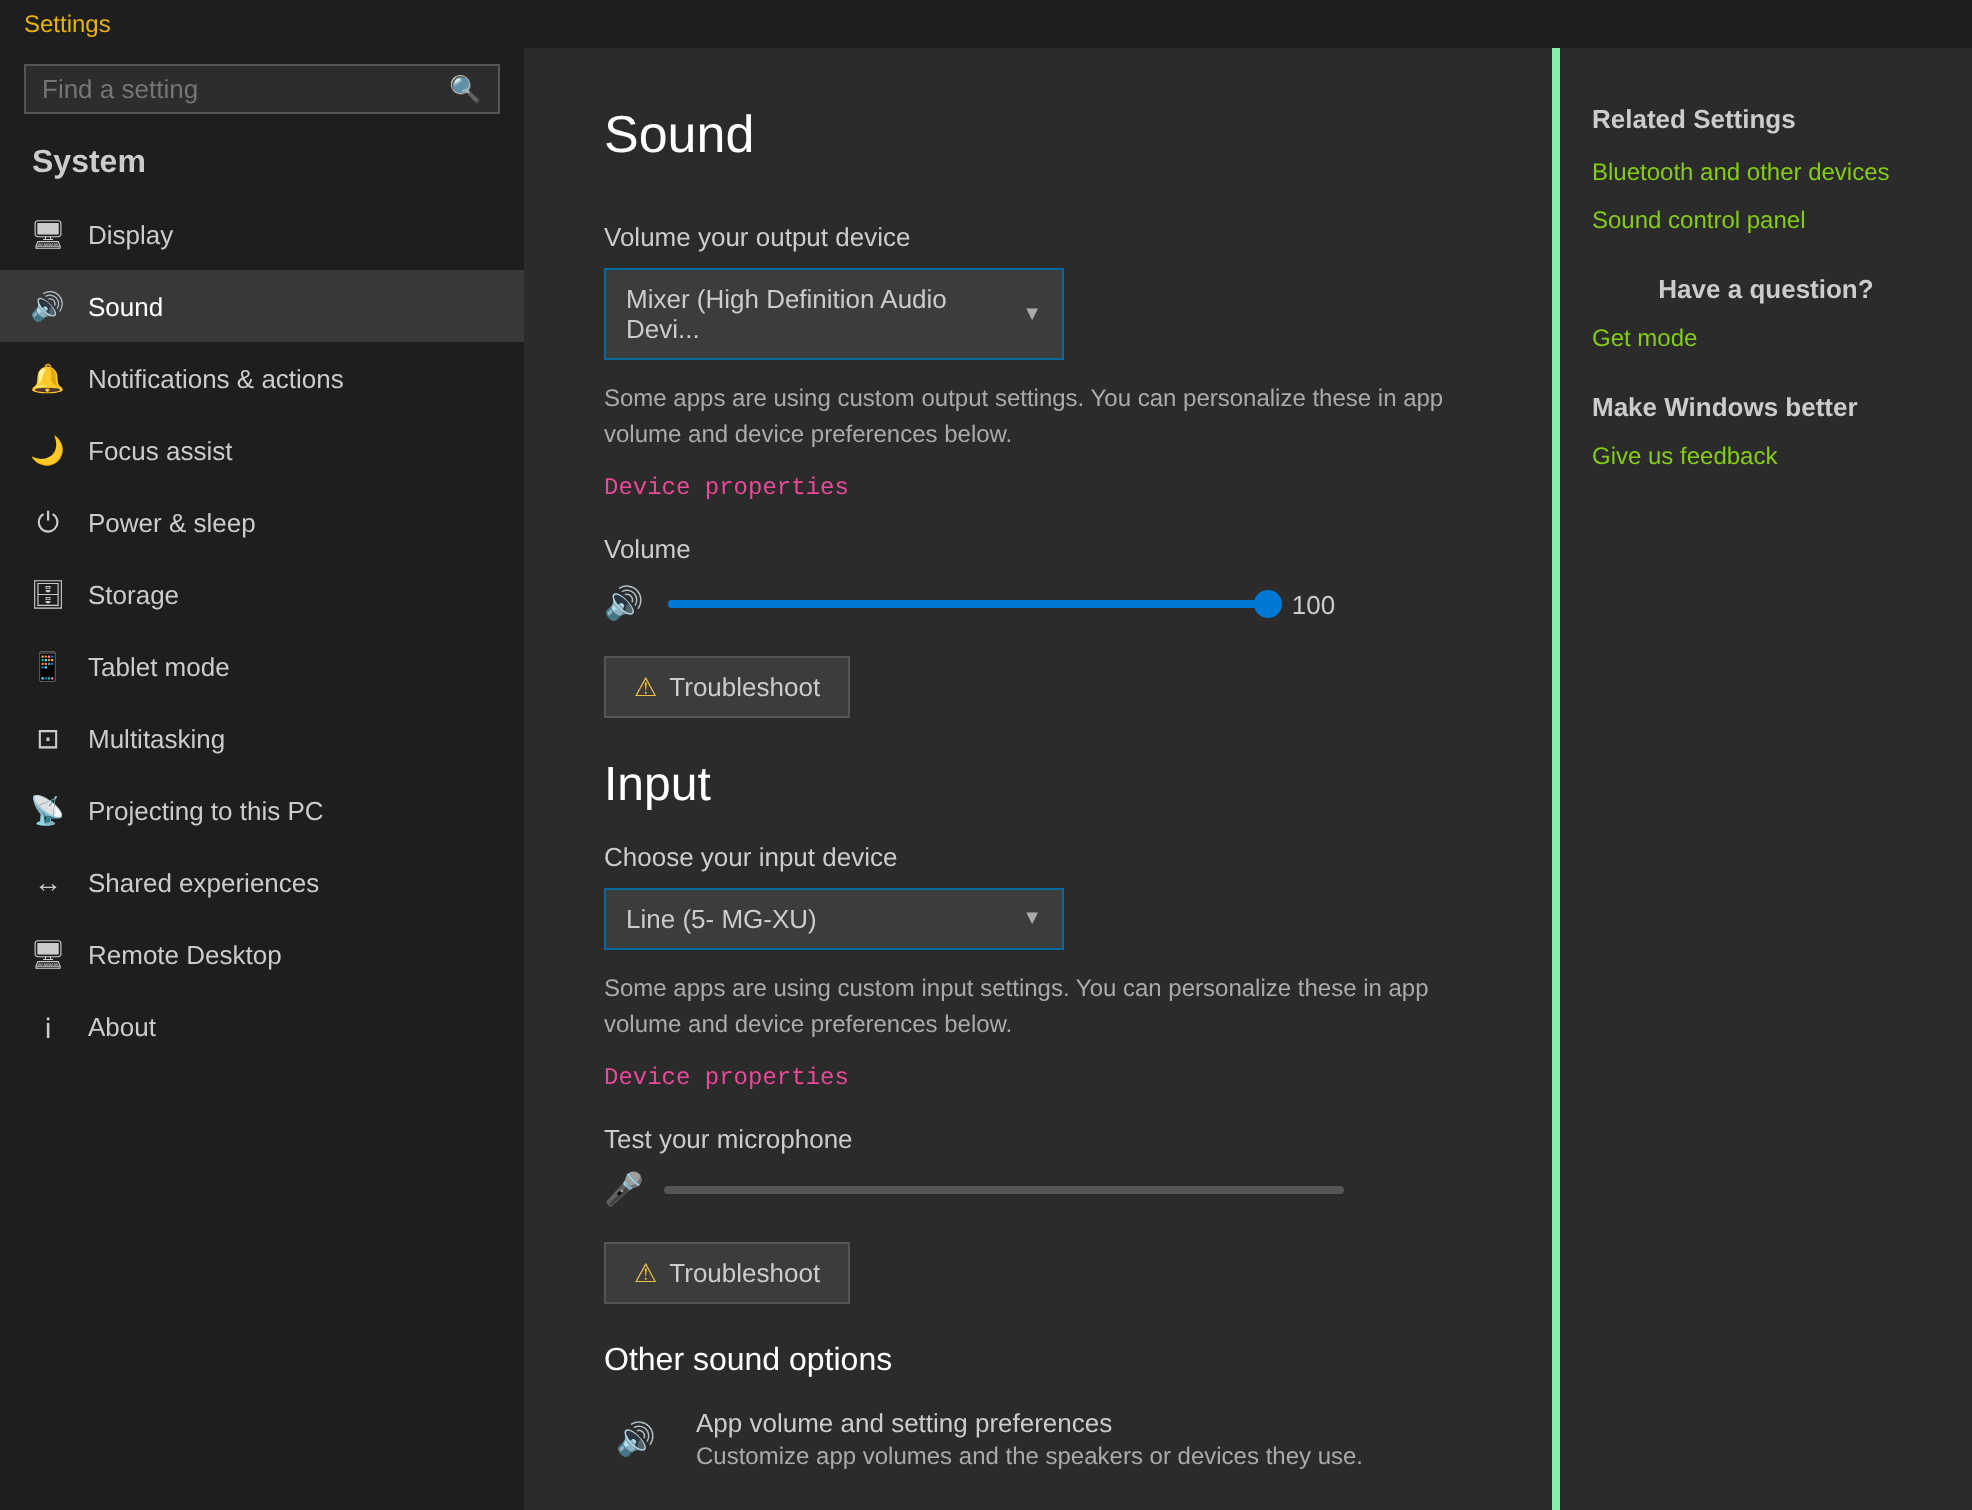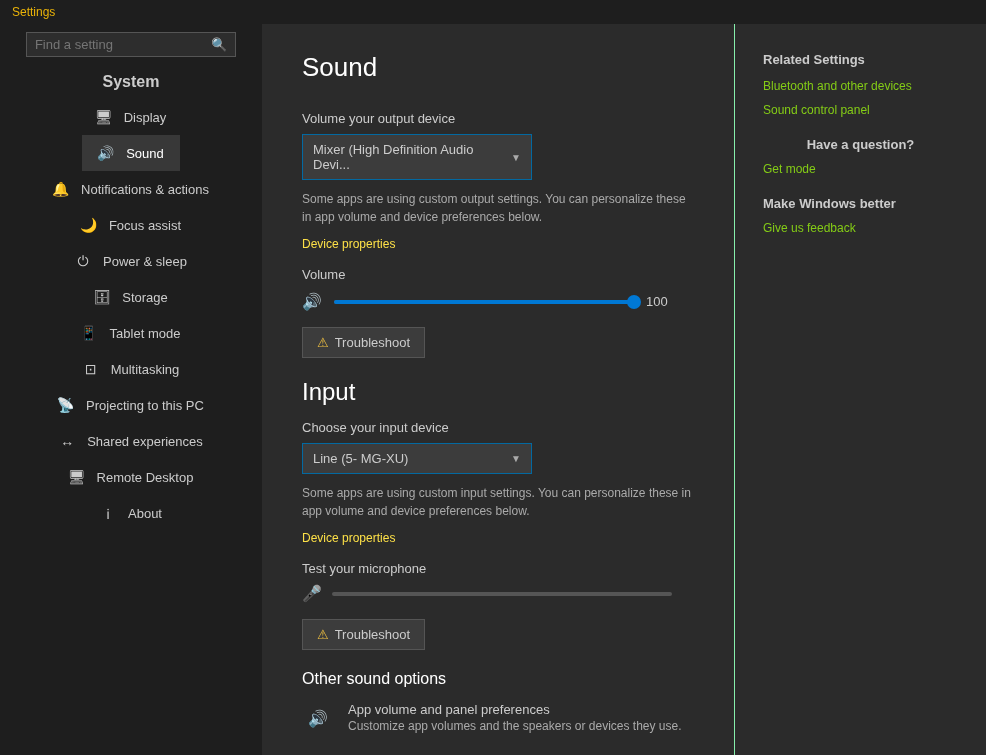--- a/index.html
+++ b/index.html
@@ -28,21 +28,20 @@
     }
 
     
     .sidebar {
       width: 262px;
       background: #1e1e1e;
       display: flex;
       flex-direction: column;
       overflow-y: auto;
       flex-shrink: 0;
-      align-items: center;
     }
 
     .search-box {
       margin: 8px 12px 12px 12px;
       display: flex;
       align-items: center;
       background: #2d2d2d;
       border: 1px solid #555;
       padding: 4px 8px;
     }
@@ -132,24 +131,25 @@
     .info-text {
       font-size: 12px;
       color: #aaa;
       max-width: 420px;
       line-height: 1.5;
       margin-bottom: 8px;
     }
 
     .link-text {
       font-size: 12px;
-      color: #fde047;
+      color: #ec4899;
       cursor: pointer;
       margin-bottom: 16px;
       display: inline-block;
+      font-family: Liberation Mono, monospace;
     }
 
     .volume-label {
       font-size: 13px;
       color: #ccc;
       margin-bottom: 10px;
     }
 
     .volume-row {
       display: flex;
@@ -244,25 +244,25 @@
       width: 32px;
       height: 32px;
       display: flex;
       align-items: center;
       justify-content: center;
       flex-shrink: 0;
     }
 
     
     .right-panel {
-      width: 252px;
+      width: 210px;
       background: #2b2b2b;
-      padding: 28px 28px;
+      padding: 28px 16px;
       flex-shrink: 0;
-      border-left: 1px solid #86efac;
+      border-left: 4px solid #86efac;
     }
     .related-title {
       font-size: 13px;
       font-weight: 600;
       color: #ccc;
       margin-bottom: 12px;
     }
     .related-link {
       font-size: 12px;
       color: #84cc16;
@@ -405,21 +405,21 @@
       <span>Troubleshoot</span>
     </button>
 
     
     <div class="other-sound-title">Other sound options</div>
     <div class="option-row">
       <div class="option-icon-box">
         <span>🔊</span>
       </div>
       <div>
-        <div style="font-size:13px;color:#ccc;cursor:pointer;">App volume and panel preferences</div>
+        <div style="font-size:13px;color:#ccc;cursor:pointer;">App volume and setting preferences</div>
         <div class="info-text" style="margin-bottom:0;">Customize app volumes and the speakers or devices they use.</div>
       </div>
     </div>
   </div>
 
   <div class="right-panel">
     <div class="related-title">Related Settings</div>
     <a class="related-link">Bluetooth and other devices</a>
     <a class="related-link">Sound control panel</a>
 

